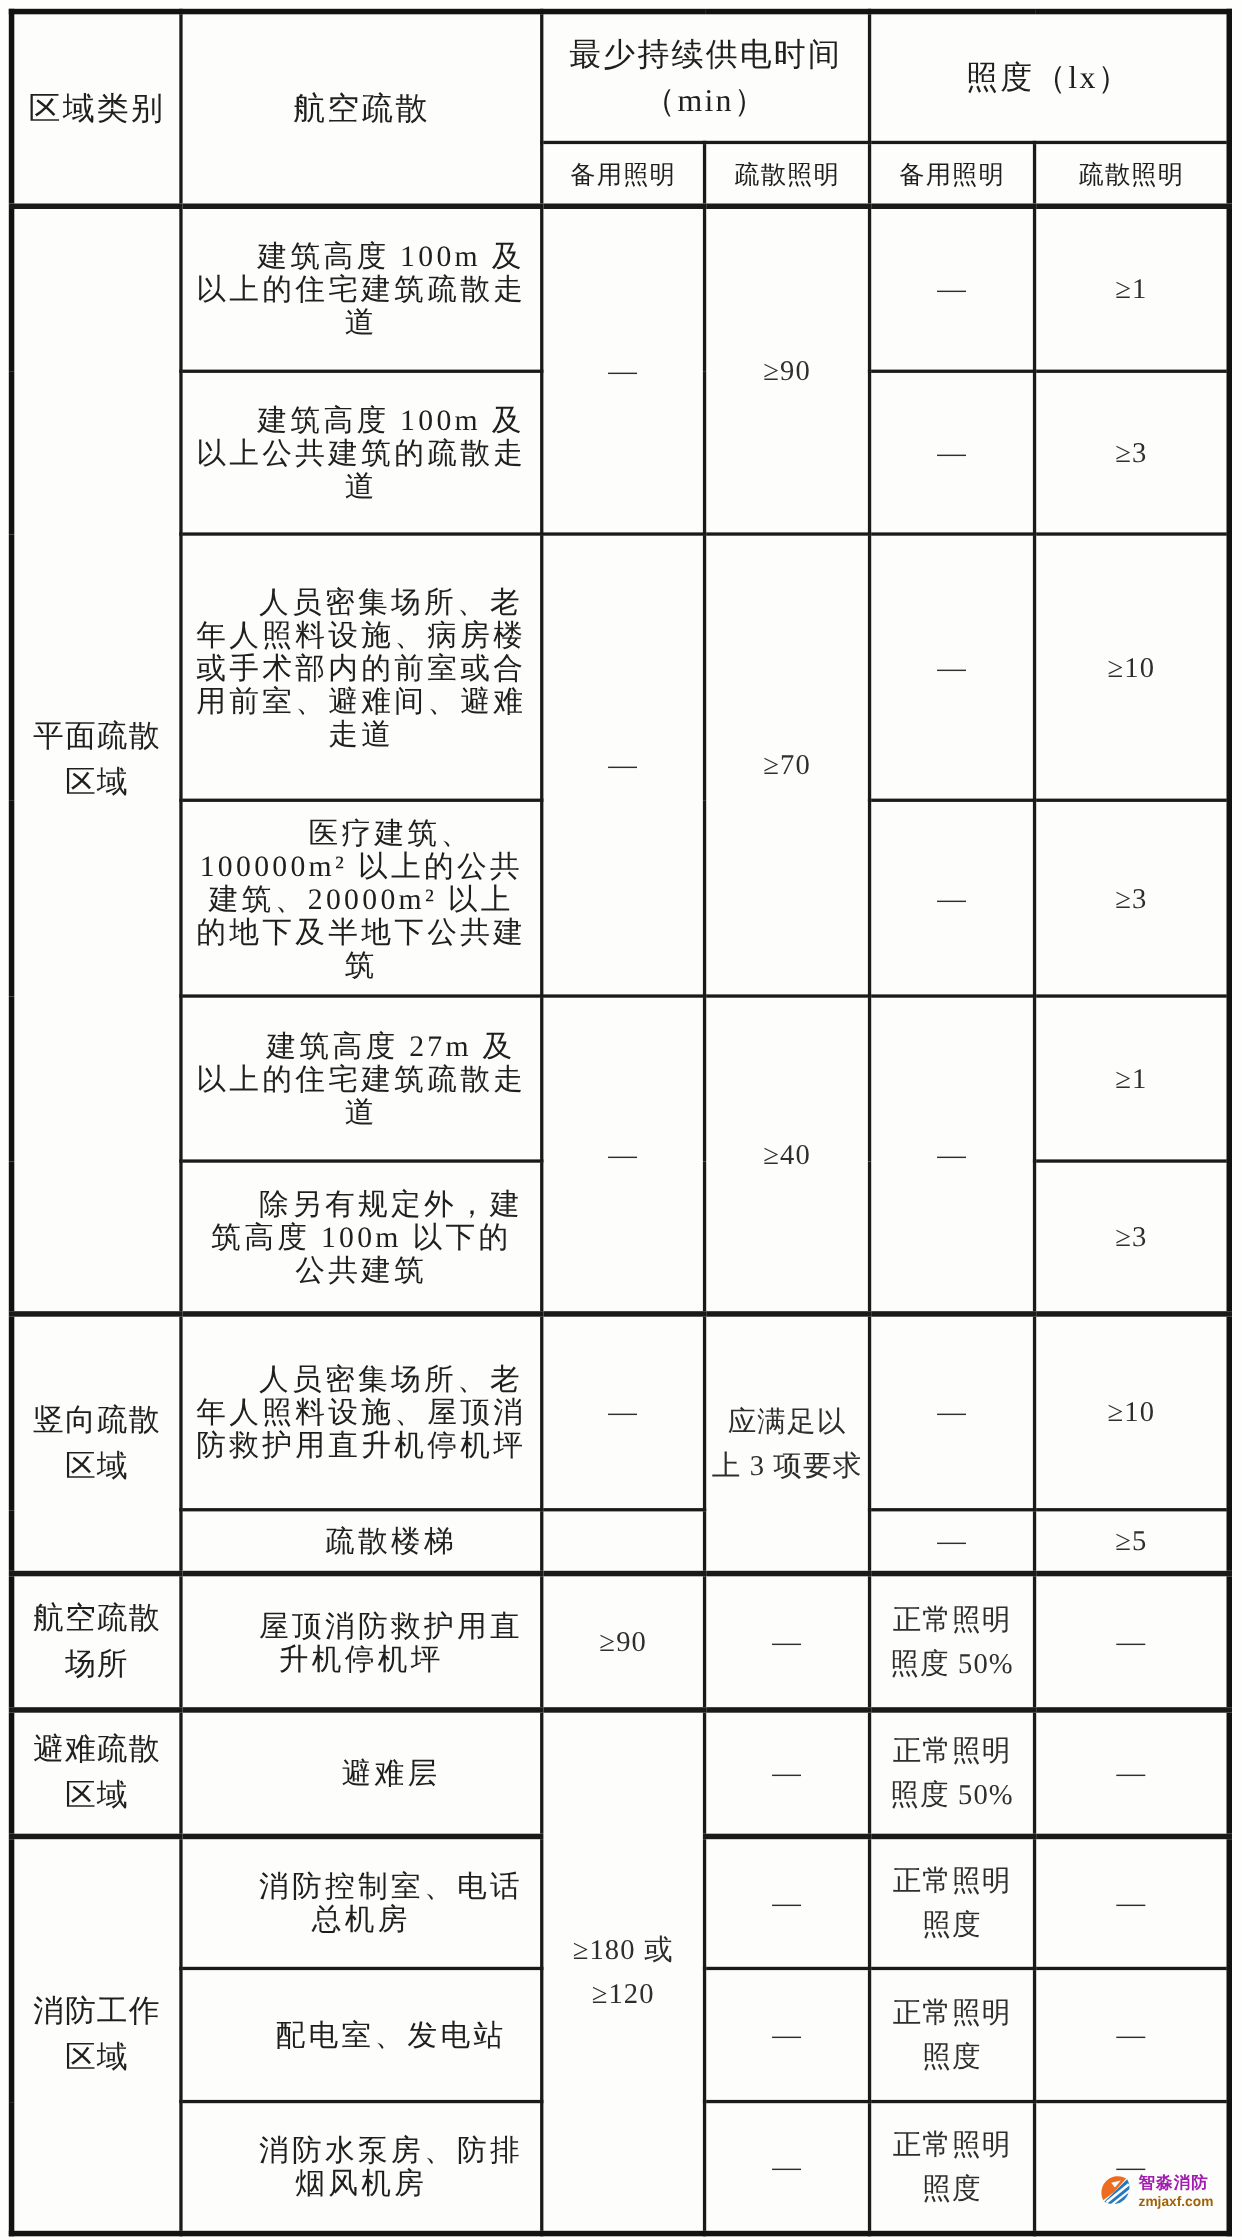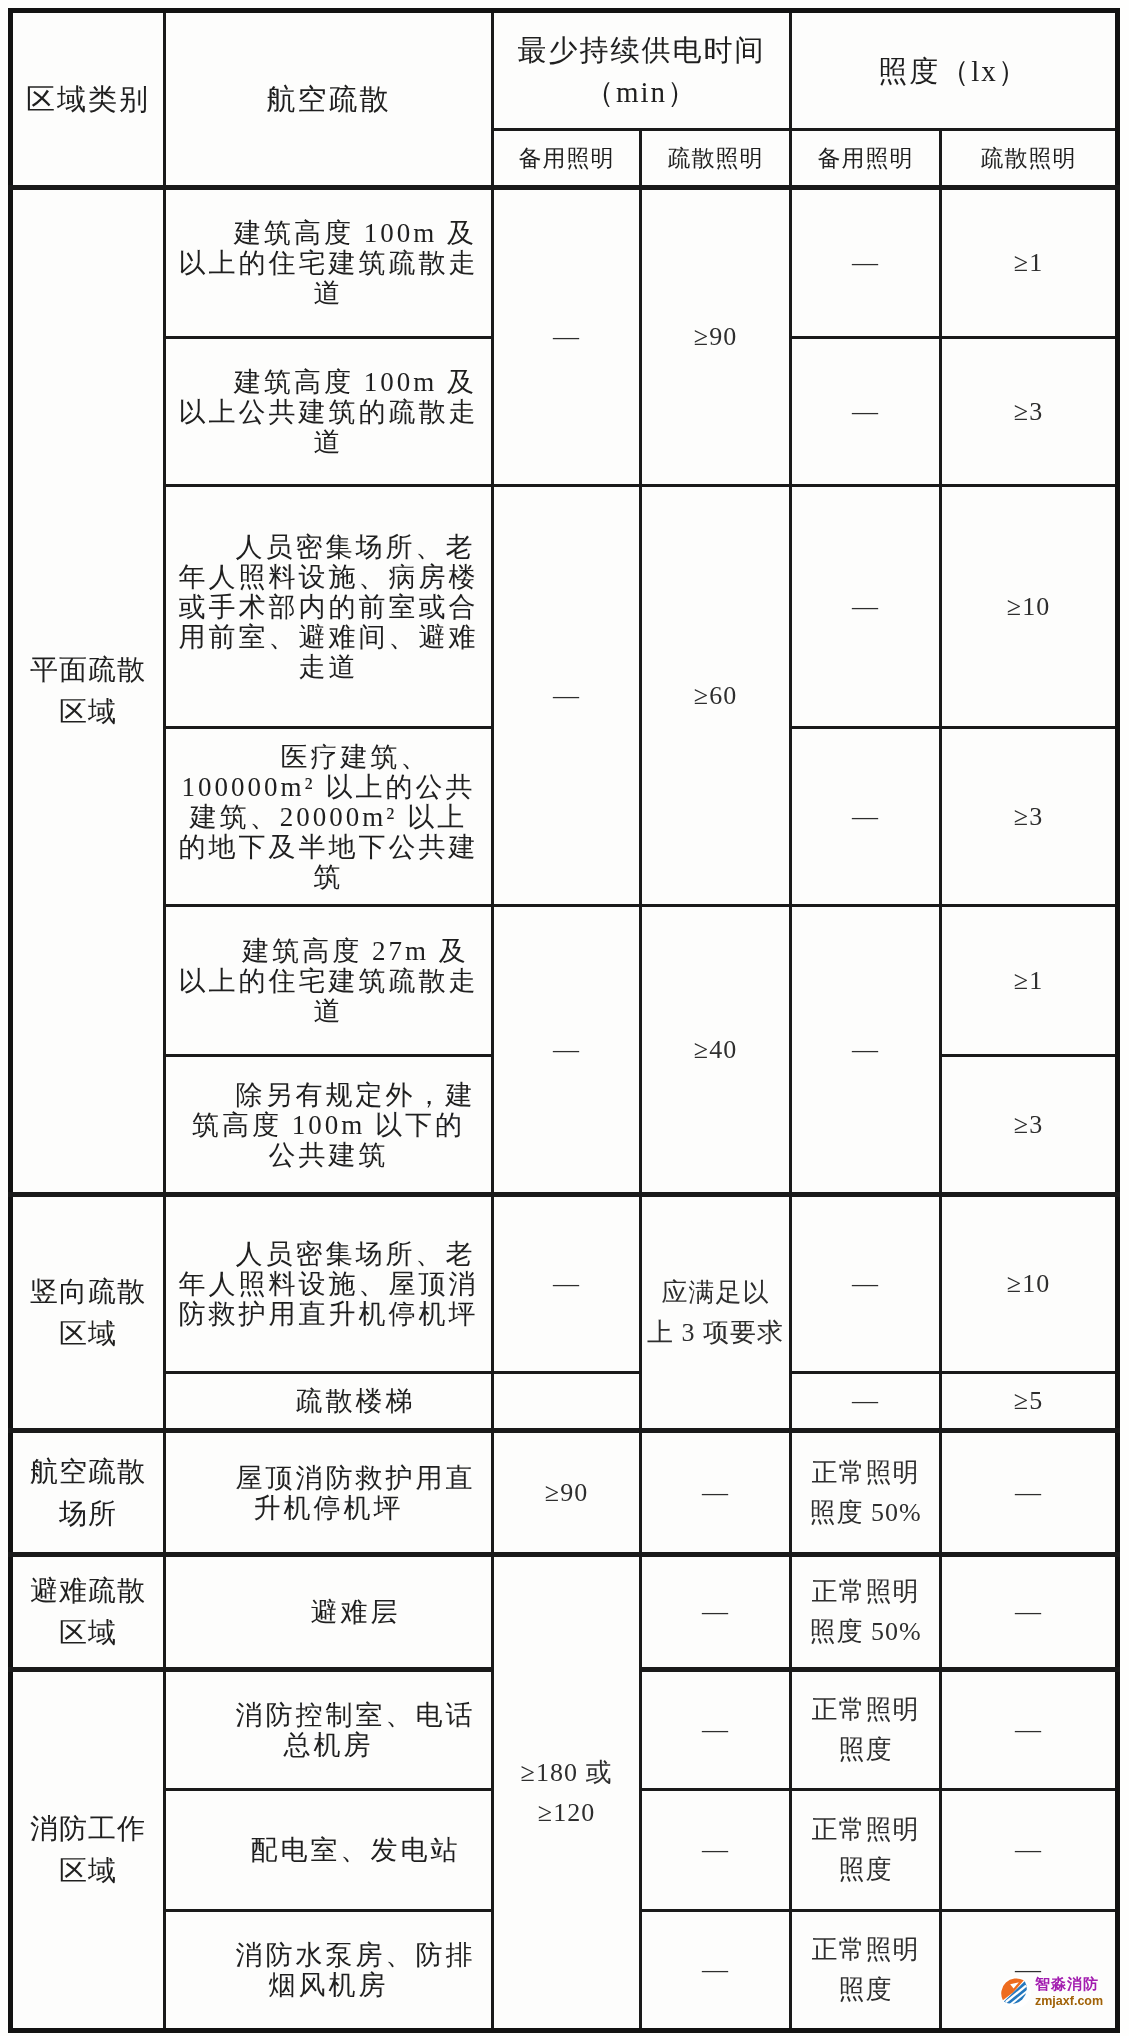--- a/index.html
+++ b/index.html
@@ -120,21 +120,21 @@
     <td class="val">≥1</td>
   </tr>
   <tr style="height:148px">
     <td class="place">建筑高度 100m 及以上公共建筑的疏散走道</td>
     <td class="val">—</td>
     <td class="val">≥3</td>
   </tr>
   <tr style="height:242px">
     <td class="place">人员密集场所、老年人照料设施、病房楼或手术部内的前室或合用前室、避难间、避难走道</td>
     <td class="val" rowspan="2">—</td>
-    <td class="val" rowspan="2">≥60</td>
+    <td class="val" rowspan="2">≥70</td>
     <td class="val">—</td>
     <td class="val">≥10</td>
   </tr>
   <tr style="height:178px">
     <td class="place">医疗建筑、100000m² 以上的公共建筑、20000m² 以上的地下及半地下公共建筑</td>
     <td class="val">—</td>
     <td class="val">≥3</td>
   </tr>
   <tr style="height:150px">
     <td class="place">建筑高度 27m 及以上的住宅建筑疏散走道</td>

